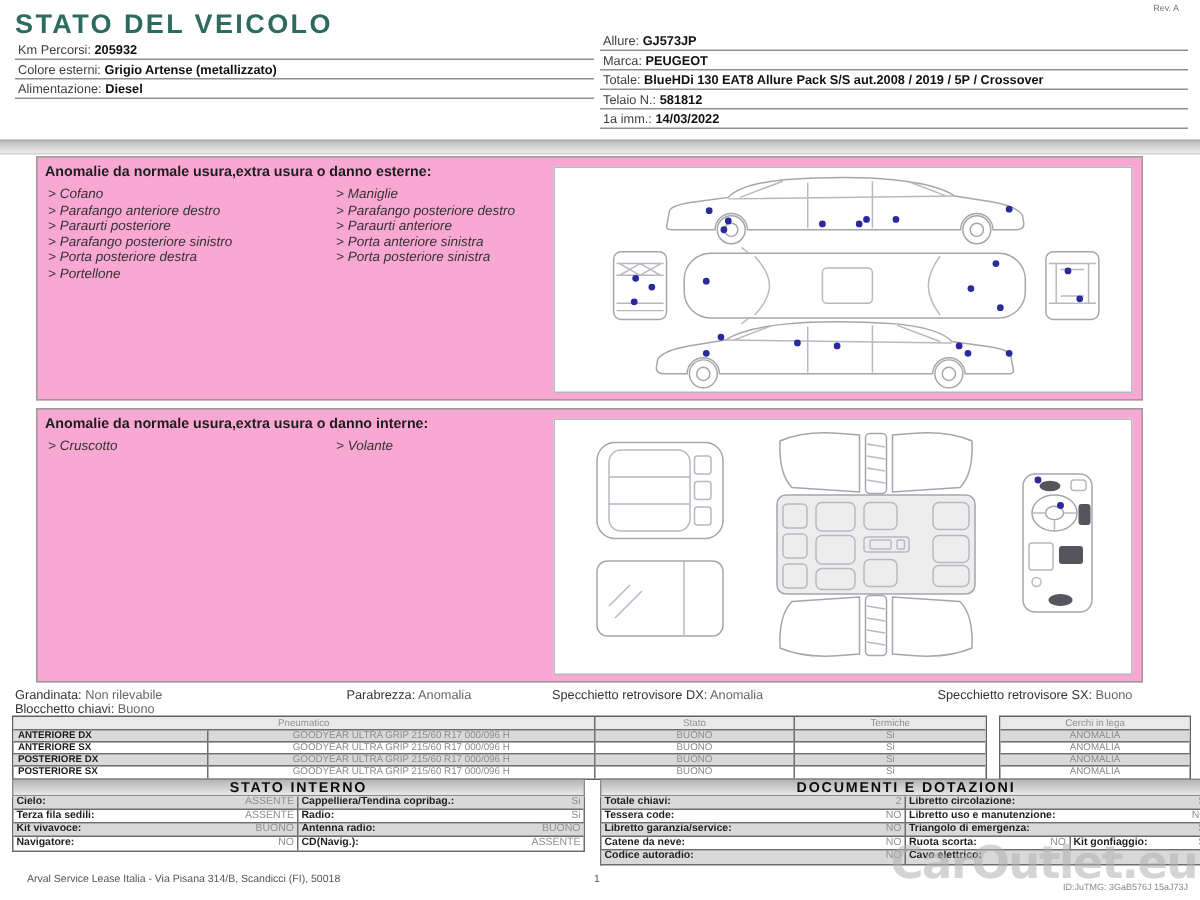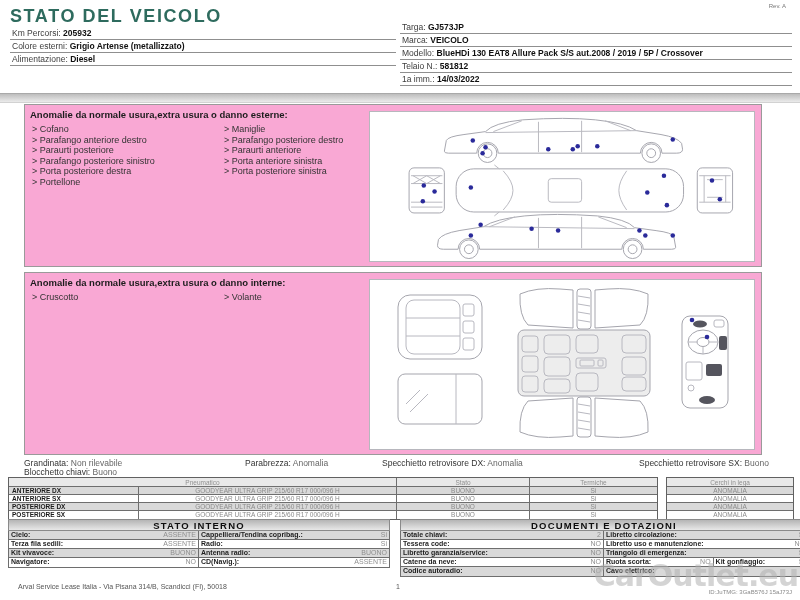--- a/index.html
+++ b/index.html
@@ -19,32 +19,32 @@
 
   .divbar{position:absolute;left:0;top:93px;width:800px;height:8px;
           background:linear-gradient(#bdbdbd,#ebebeb);
           border-top:1px solid #a9a9a9;border-bottom:1px solid #d2d2d2;}
 
   
   .box{position:absolute;left:24px;width:738px;border:1px solid #9a9a9a;background:#f9a8d4;box-sizing:border-box;}
   #box-ext{top:104px;height:163px;}
   #box-int{top:272px;height:183px;}
   .box-title{position:absolute;left:5px;top:4px;font-size:9.5px;font-weight:bold;color:#1d1d1d;}
-  .anom-cols{position:absolute;left:7px;top:19px;width:384px;display:flex;}
+  .anom-cols{position:absolute;left:7px;top:19px;width:384px;display:flex;font-style:italic;}
   .anom-col{width:192px;margin:0;padding:0;list-style:none;}
   .anom-col li{font-size:9px;color:#333;line-height:10.5px;white-space:nowrap;}
   .diagram{position:absolute;right:6px;top:6px;border:1px solid #b7b7bd;background:#fff;}
   #diag-ext{width:384px;height:149px;}
   #diag-int{width:384px;height:169px;}
 
   
   .cond{position:absolute;left:10px;top:459px;width:784px;}
   .cond-row{display:flex;height:9px;line-height:9px;font-size:8.5px;}
   .cond-item{white-space:nowrap;overflow:hidden;}
-  .cond-item .lbl{color:#333;margin-left:14px;}
+  .cond-item .lbl{color:#333;}
   .cond-item .val{color:#666;}
   #cond-line1 .cond-item:nth-child(1){width:221px;}
   #cond-line1 .cond-item:nth-child(2){width:137px;}
   #cond-line1 .cond-item:nth-child(3){width:257px;}
   #cond-line1 .cond-item:nth-child(4){flex:1;}
 
   
   .ttable{position:absolute;top:477px;border:1px solid #616161;box-sizing:border-box;background:#fff;}
   #tires-main{left:8px;width:650px;}
   #tires-cerchi{left:666px;width:128px;}
@@ -101,23 +101,23 @@
 
   <div class="rev">Rev. A</div>
   <div class="title">STATO DEL VEICOLO</div>
 
   <div class="hdr-left" id="hdr-left">
       <div class="fld"><span class="lbl">Km Percorsi: </span><span class="val">205932</span></div>
       <div class="fld"><span class="lbl">Colore esterni: </span><span class="val">Grigio Artense (metallizzato)</span></div>
       <div class="fld"><span class="lbl">Alimentazione: </span><span class="val">Diesel</span></div>
     </div>
   <div class="hdr-right" id="hdr-right">
-      <div class="fld"><span class="lbl">Targa: </span><span class="val">GJ573JP</span></div>
-      <div class="fld"><span class="lbl">Marca: </span><span class="val">VEICOLO</span></div>
-      <div class="fld"><span class="lbl">Modello: </span><span class="val">BlueHDi 130 EAT8 Allure Pack S/S aut.2008 / 2019 / 5P / Crossover</span></div>
+      <div class="fld"><span class="lbl">Allure: </span><span class="val">GJ573JP</span></div>
+      <div class="fld"><span class="lbl">Marca: </span><span class="val">PEUGEOT</span></div>
+      <div class="fld"><span class="lbl">Totale: </span><span class="val">BlueHDi 130 EAT8 Allure Pack S/S aut.2008 / 2019 / 5P / Crossover</span></div>
       <div class="fld"><span class="lbl">Telaio N.: </span><span class="val">581812</span></div>
       <div class="fld"><span class="lbl">1a imm.: </span><span class="val">14/03/2022</span></div>
     </div>
 
   <div class="divbar"></div>
 
   <section class="box" id="box-ext">
     <div class="box-title">Anomalie da normale usura,extra usura o danno esterne:</div>
     <div class="anom-cols">
       <ul class="anom-col" id="ext-left">

